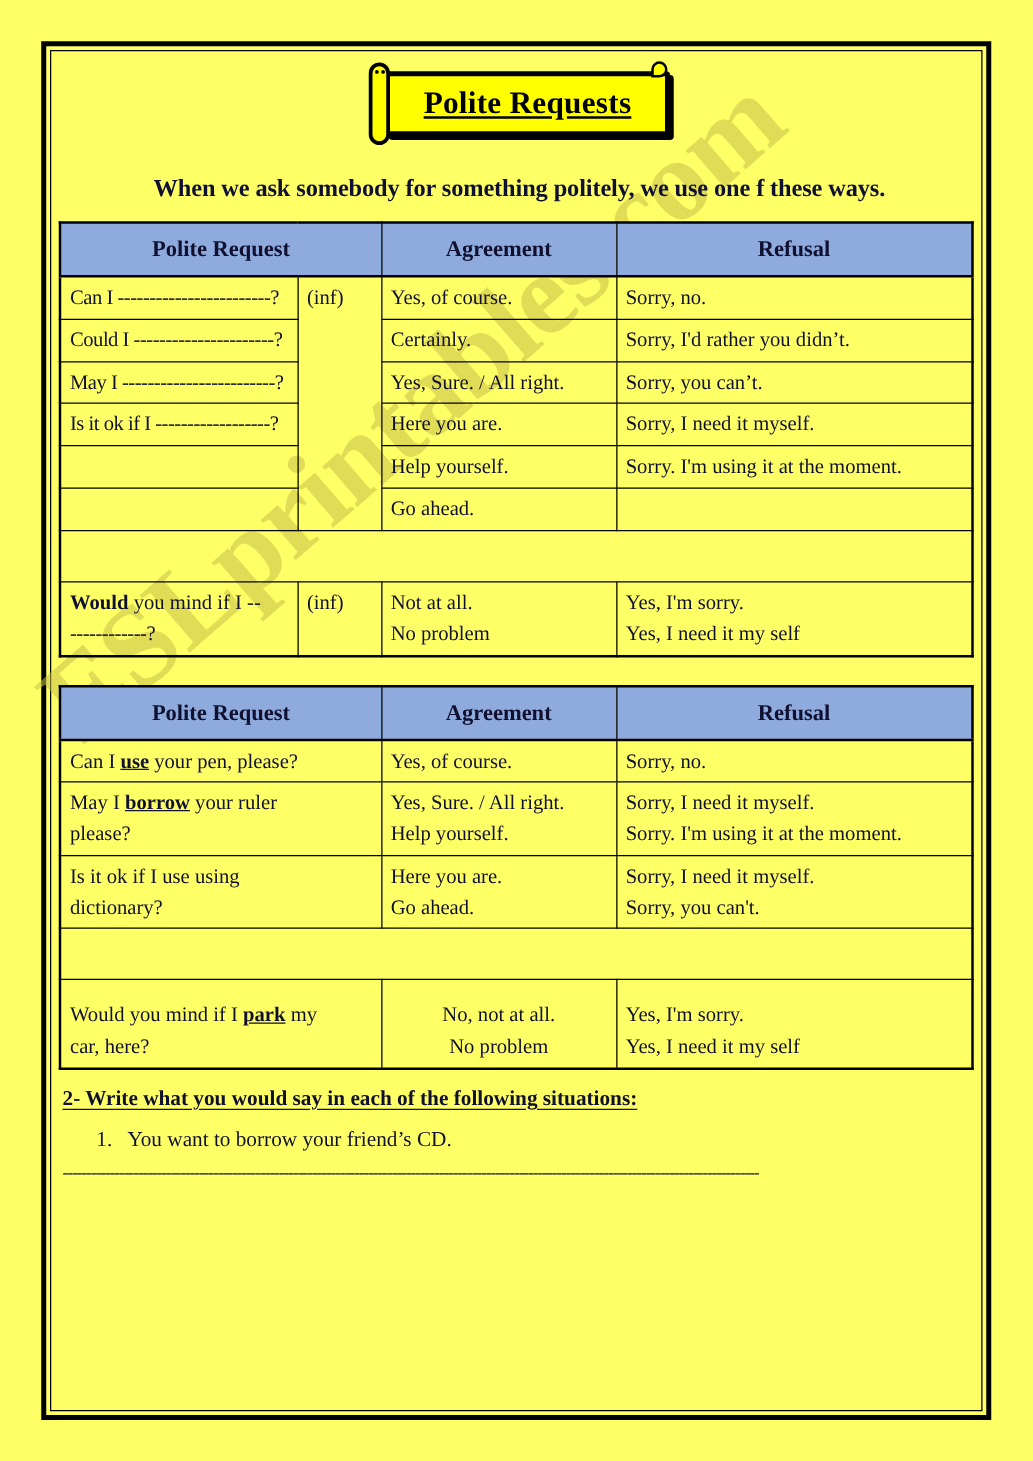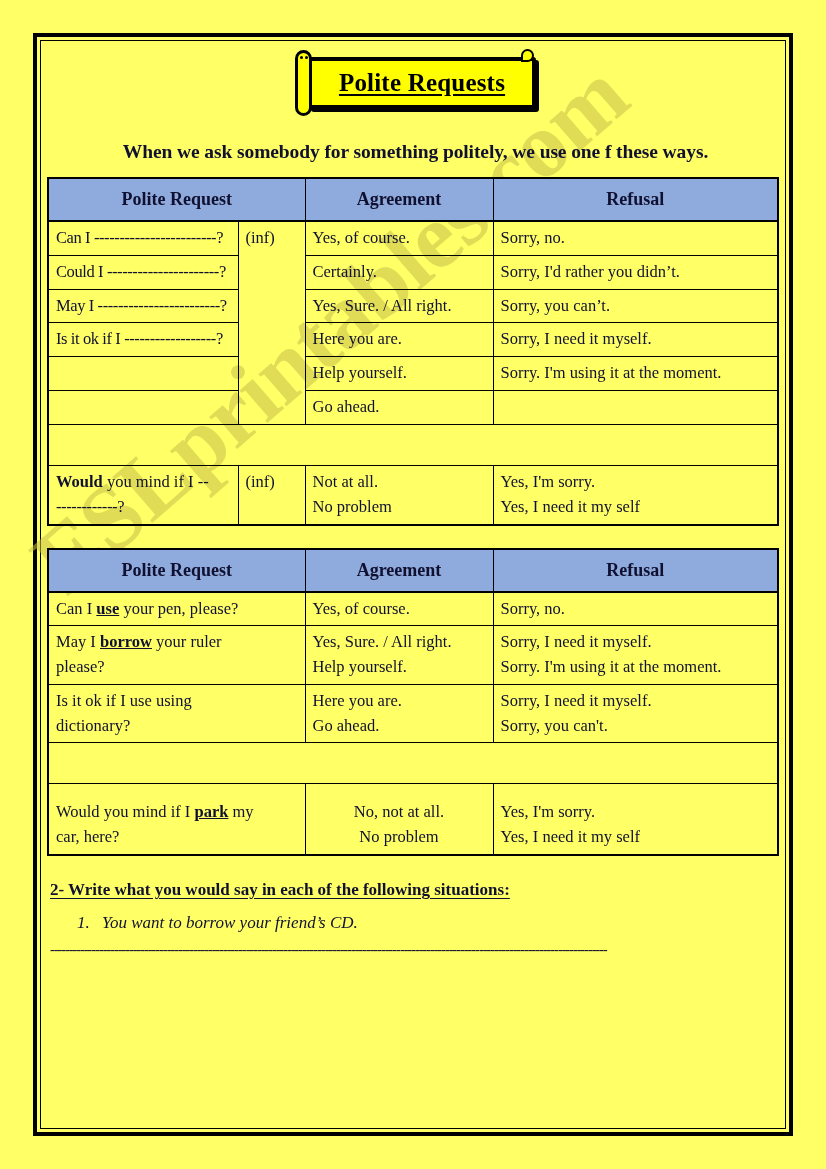--- a/index.html
+++ b/index.html
@@ -209,37 +209,37 @@
   .t1 col.c2 { width: 67px; }
   .t1 col.c3 { width: 188px; }
   .t1 col.c4 { width: 285px; }
   
   .t2 col.c1 { width: 257px; }
   .t2 col.c2 { width: 188px; }
   .t2 col.c3 { width: 285px; }
 
   
   #exercise {
-    margin-top: 24px;
+    margin-top: 13px;
     margin-left: 3px;
   }
   #exercise-heading {
     font-size: 17px;
     font-weight: bold;
     text-decoration: underline;
     text-underline-offset: 3px;
     color: #101030;
   }
   #exercise-list {
     margin: 13px 0 0 0;
     padding-left: 44px;
     font-size: 17px;
     color: #101030;
   }
-  #exercise-list li { margin-bottom: 4px; padding-left: 8px; font-style: italic; }
+  #exercise-list li { margin-bottom: 4px; padding-left: 8px; }
   #answer-line {
     margin-top: 9px;
     font-size: 14px;
     color: #101030;
     letter-spacing: -0.9px;
     white-space: nowrap;
     overflow: hidden;
     width: 724px;
   }
 </style>

